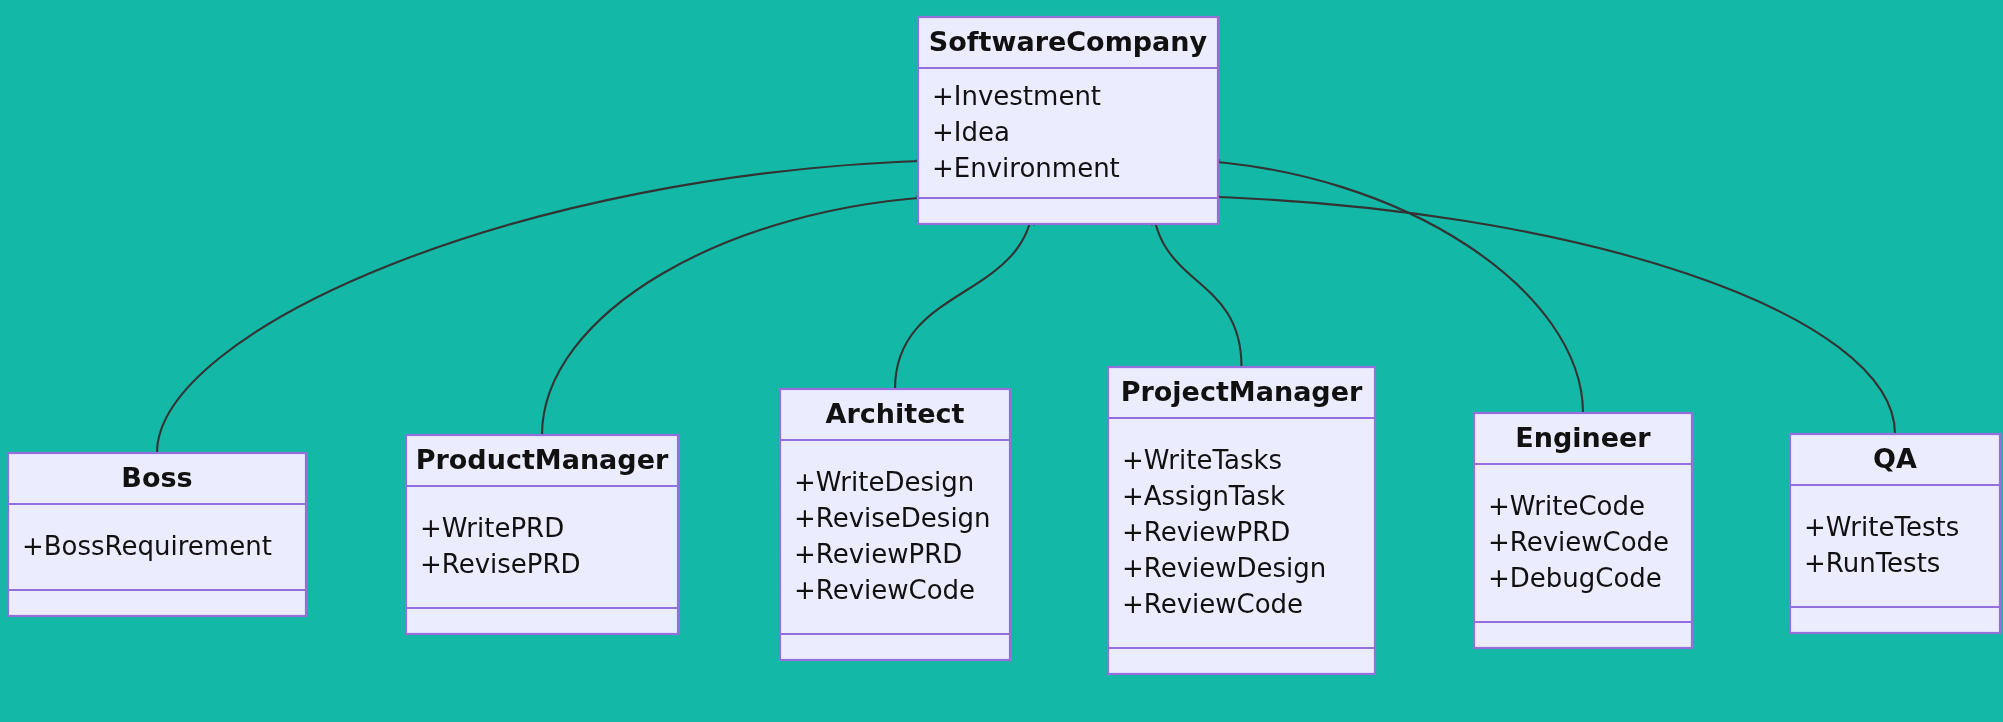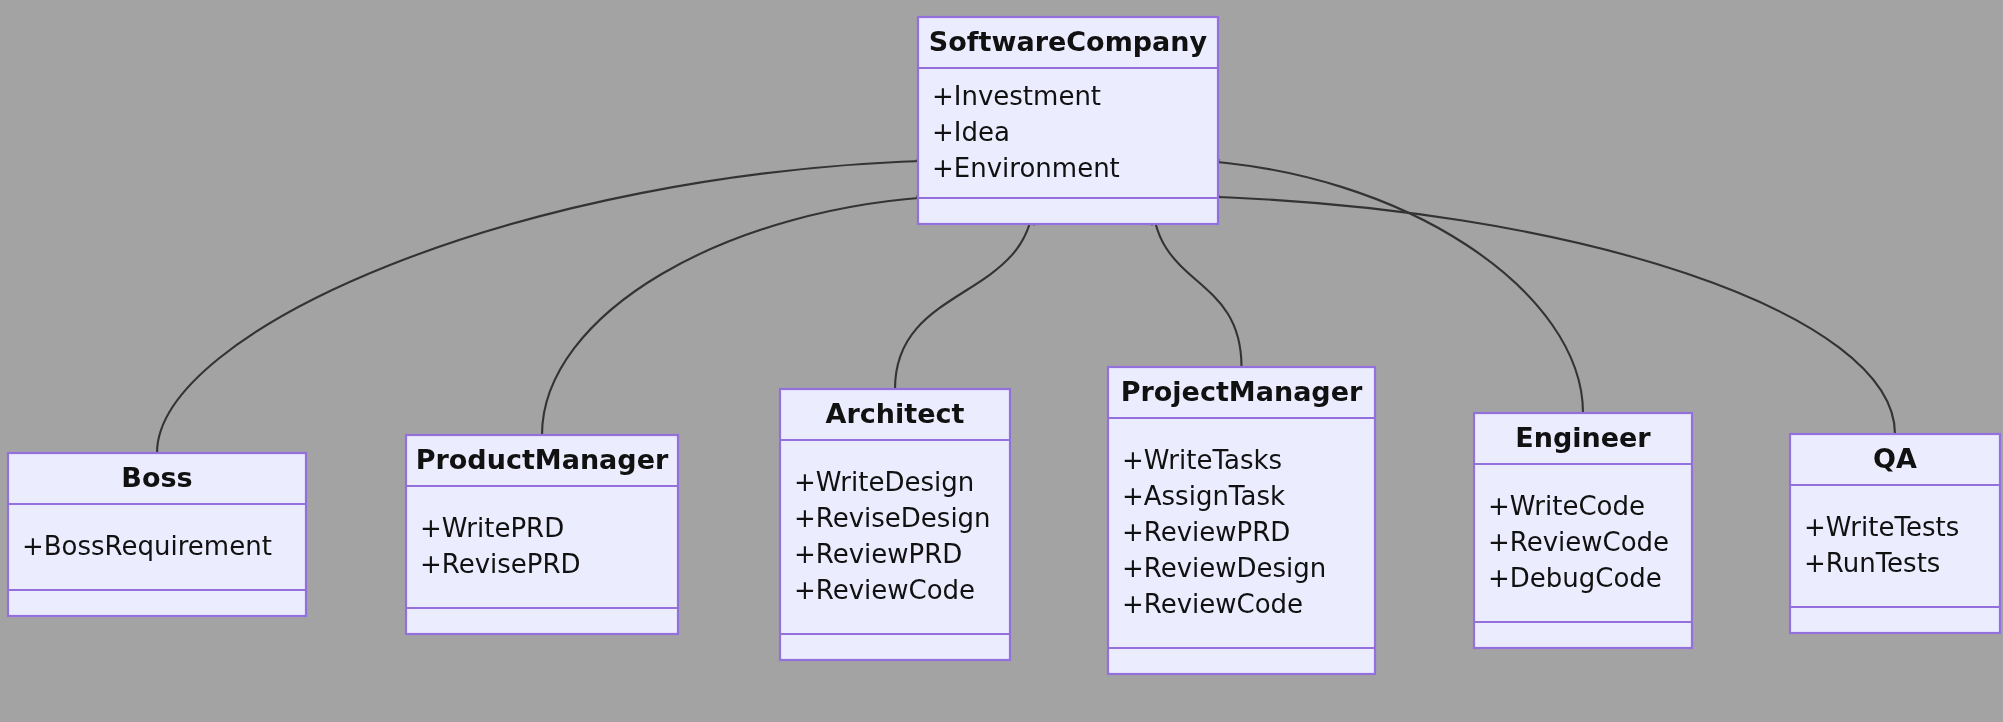--- a/index.html
+++ b/index.html
@@ -10,21 +10,21 @@
   body {
     width: 2003px;
     height: 722px;
     font-family: "DejaVu Sans", "Liberation Sans", sans-serif;
     overflow: hidden;
   }
   #diagram-root {
     position: relative;
     width: 2003px;
     height: 722px;
-    background: #a3a3a3;
+    background: #14b8a6;
   }
   svg#uml-svg {
     display: block;
     width: 2003px;
     height: 722px;
   }
   .cls-box-rect {
     fill: #ECECFF;
     stroke: #9370DB;
     stroke-width: 2.2;

